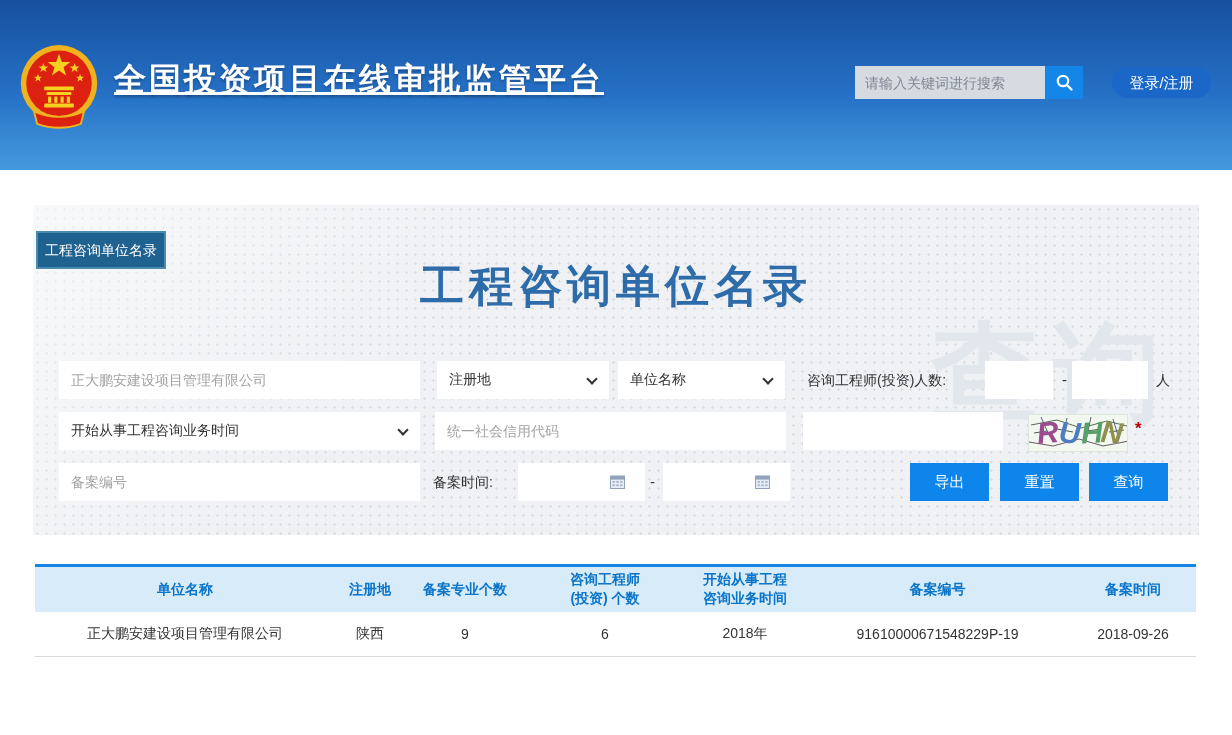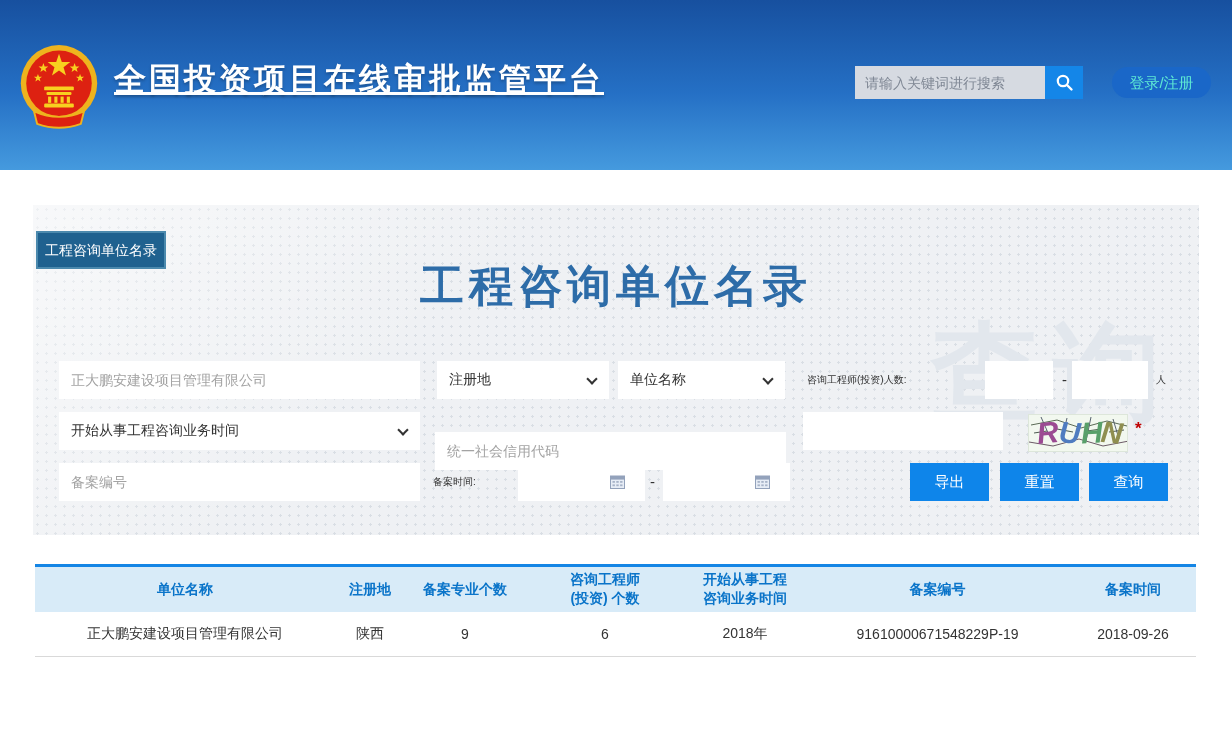--- a/index.html
+++ b/index.html
@@ -19,21 +19,21 @@
     font-weight:bold; letter-spacing:3px; white-space:nowrap;
     text-shadow:0 2px 3px rgba(0,0,0,.25);
     text-decoration:underline;
   }
   .hdr-search{ position:absolute; left:855px; top:66px; width:190px; height:33px;
     background:#d6dae1; border:none; padding:0 10px; font-size:14px; color:#444; outline:none;}
   .hdr-search::placeholder{ color:#7f8794; }
   .hdr-search-btn{ position:absolute; left:1045px; top:66px; width:38px; height:33px;
     background:#1486e8; border:none; cursor:pointer; display:flex; align-items:center; justify-content:center;}
   .login-btn{ position:absolute; left:1112px; top:67px; width:99px; height:31px;
-    border:none; border-radius:16px; background:#1a67c8; color:#5eead4; font-size:15px;
+    border:none; border-radius:16px; background:#1a67c8; color:#ffffff; font-size:15px;
     cursor:pointer; line-height:31px; text-align:center;}
   
   .panel{
     position:absolute; left:33px; top:205px; width:1166px; height:330px;
     background-color:#eff1f4;
     background-image:radial-gradient(circle,#d9dee4 1px,transparent 1.3px);
     background-size:9px 9px; overflow:hidden;
   }
   .panel::before{ content:""; position:absolute; inset:0;
     background:linear-gradient(135deg,rgba(255,255,255,.55) 0%,rgba(255,255,255,0) 35%); pointer-events:none;}
@@ -50,21 +50,21 @@
     position:absolute; left:0; top:52px; width:100%; text-align:center;
     font-size:44px; font-weight:bold; color:#2d6ca8; letter-spacing:5px;
   }
   .inp{ position:absolute; height:38px; background:#fff; border:none; outline:none;
     font-size:14px; color:#333; padding:0 12px; }
   .inp::placeholder{ color:#a3a3a3; }
   .sel{ position:absolute; height:38px; background:#fff; font-size:14px; color:#333;
     display:flex; align-items:center; padding:0 26px 0 12px; cursor:pointer; }
   .chev{ position:absolute; right:13px; top:14px; width:8px; height:8px;
     border-right:2px solid #333; border-bottom:2px solid #333; transform:rotate(45deg); }
-  .flabel{ position:absolute; height:38px; line-height:38px; font-size:10px; color:#333; white-space:nowrap; }
+  .flabel{ position:absolute; height:38px; line-height:38px; font-size:14px; color:#333; white-space:nowrap; }
   .dash{ position:absolute; height:38px; line-height:38px; font-size:15px; color:#333; }
   .datebox{ position:absolute; height:38px; background:#fff; cursor:pointer; }
   .cal{ position:absolute; right:20px; top:11px; }
   .btn{ position:absolute; width:79px; height:38px; background:#0e85ea; border:none;
     color:#fff; font-size:15px; cursor:pointer; }
   
   .captcha{ position:absolute; left:995px; top:209px; width:100px; height:38px;
     background:#f2f8ef; border:1px solid #dde6da; cursor:pointer; overflow:hidden; }
   .captcha .ltr{ position:absolute; top:1px; font-size:30px; font-weight:bold; font-style:italic; }
   .c0{ left:8px;  color:#9b4a92; transform:rotate(-6deg); }
@@ -133,21 +133,21 @@
   <div class="flabel" style="left:774px;top:156px;">咨询工程师(投资)人数:</div>
   <input class="inp" style="left: 952px; top: 156px; width: 68px;">
   <div class="dash" style="left:1029px;top:156px;">-</div>
   <input class="inp" style="left: 1039px; top: 156px; width: 76px;">
   <div class="flabel" style="left:1123px;top:156px;">人</div>
 
   <div class="sel" style="left:26px;top:207px;width:361px;">
     <span>开始从事工程咨询业务时间</span>
     <span class="chev"></span>
   </div>
-  <input class="inp" style="left: 402px; top: 207px; width: 351px; margin-top: 20px;" placeholder="统一社会信用代码">
+  <input class="inp" style="left: 402px; top: 207px; width: 351px;" placeholder="统一社会信用代码">
   <input class="inp" style="left: 770px; top: 207px; width: 200px;">
   <div class="captcha">
     <svg width="100" height="38" viewBox="0 0 100 38" style="position:absolute;inset:0;">
       <path d="M2,10 L28,5 L52,13 L78,6 L98,11" stroke="#5a6a55" fill="none" stroke-width="1"></path>
       <path d="M0,27 L24,31 L50,24 L74,31 L100,26" stroke="#6b5a66" fill="none" stroke-width="1"></path>
       <path d="M12,2 L20,20 M38,3 L33,24 M62,2 L57,26 M84,4 L90,24" stroke="#58626e" fill="none" stroke-width="1"></path>
       <path d="M5,18 L18,16 M28,14 L44,17 M58,16 L72,14 M80,17 L95,15" stroke="#4d5a50" fill="none" stroke-width="1"></path>
     </svg>
     <span class="ltr c0">R</span>
     <span class="ltr c1">U</span>

